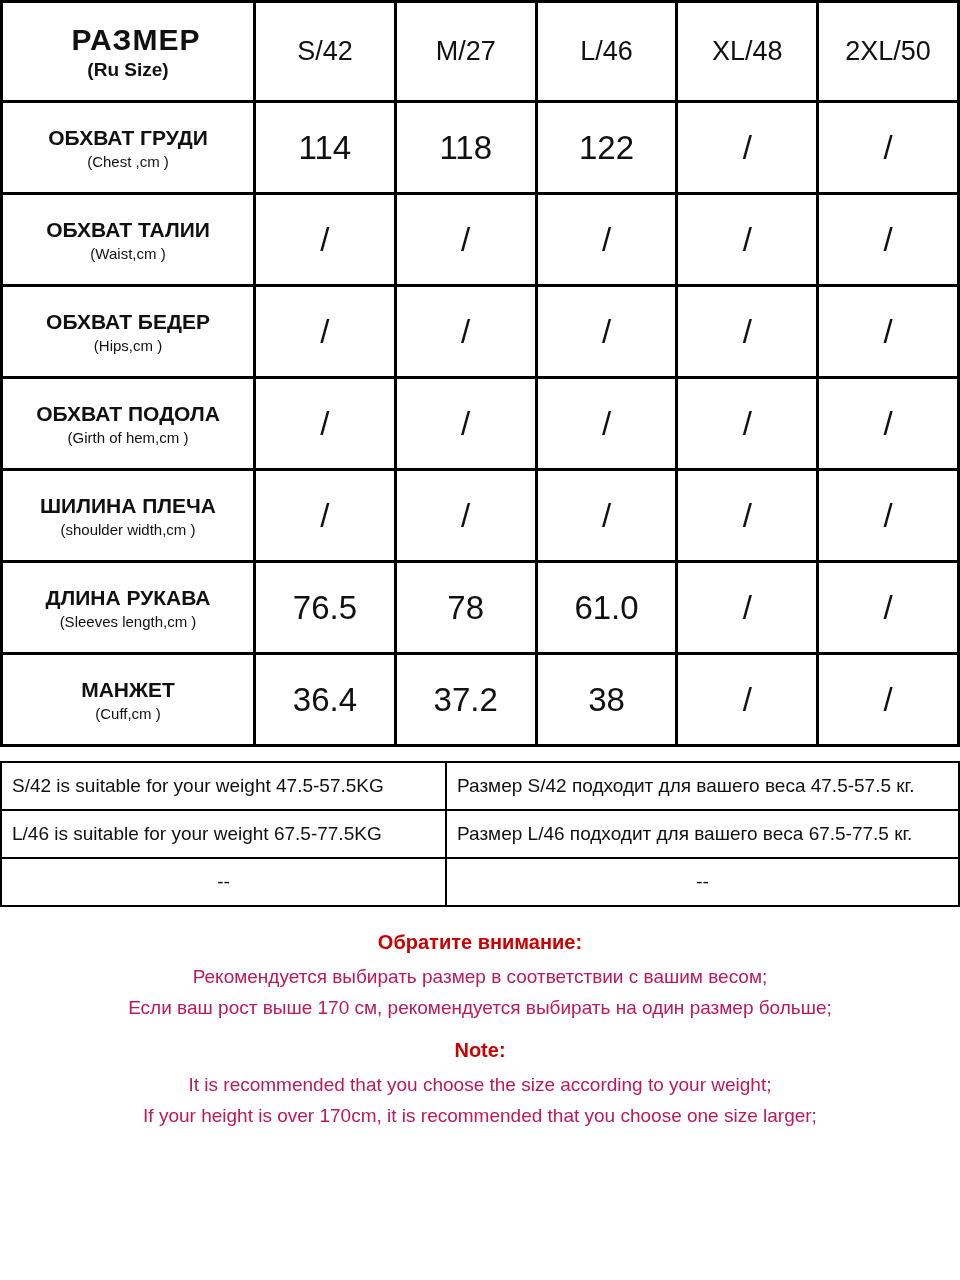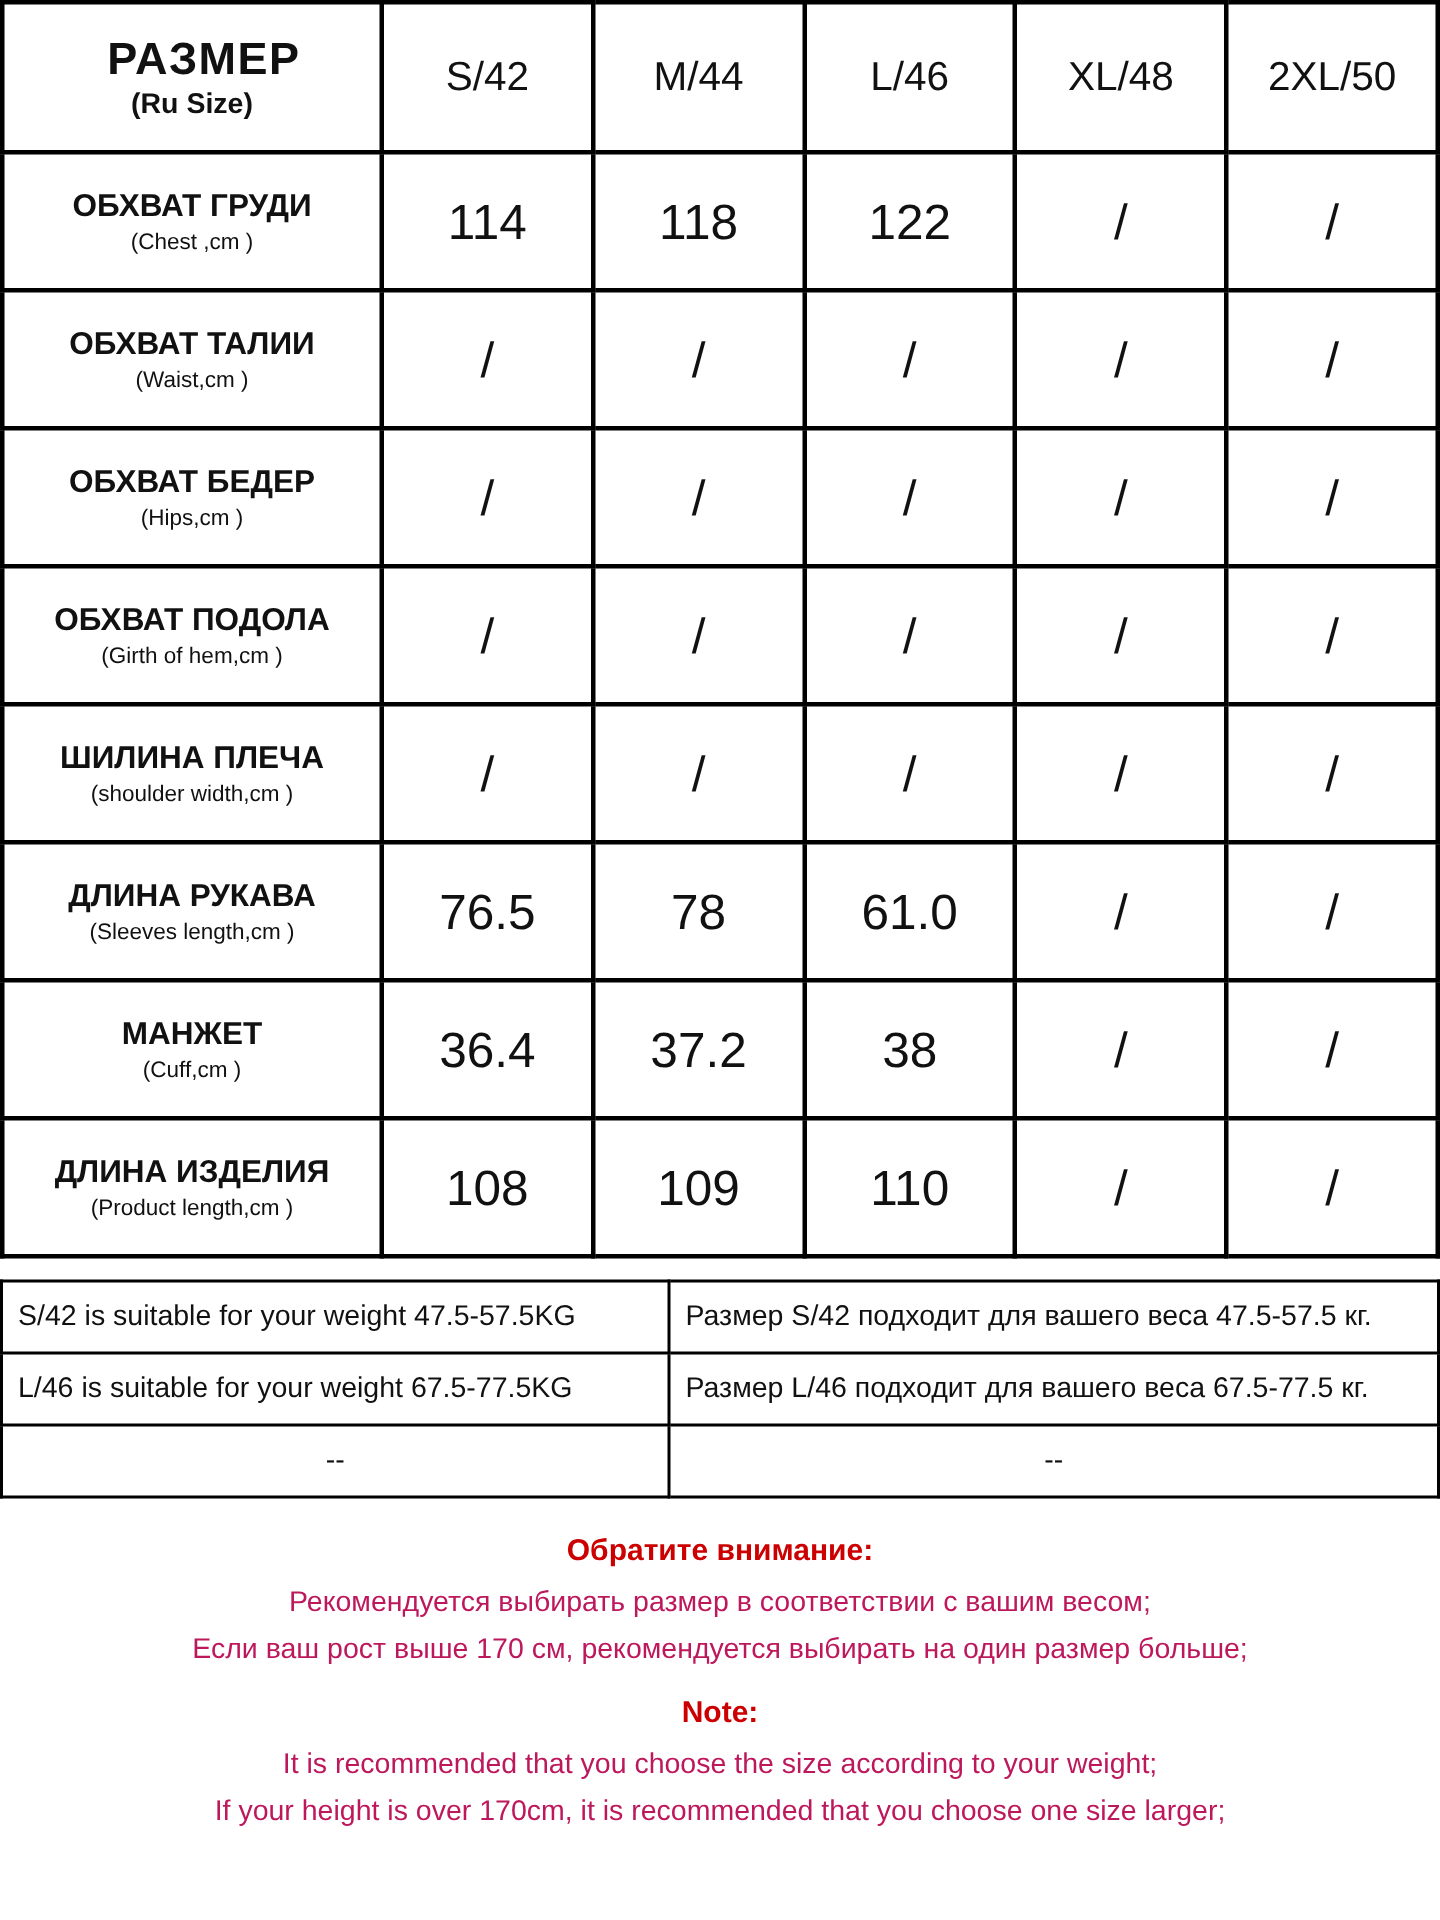--- a/index.html
+++ b/index.html
@@ -53,21 +53,21 @@
 <body>
 
 <table class="size-table">
   <tbody>
       <tr class="head">
     <th class="label-col">
       <div class="lbl-main">РАЗМЕР</div>
       <div class="lbl-main-sub">(Ru Size)</div>
     </th>
     <th class="size-head">S/42</th>
-    <th class="size-head">M/44</th>
+    <th class="size-head">M/27</th>
     <th class="size-head">L/46</th>
     <th class="size-head">XL/48</th>
     <th class="size-head">2XL/50</th>
   </tr>
 
   <tr class="m-row">
     <td class="label-col">
       <div class="lbl-ru">ОБХВАТ ГРУДИ</div>
       <div class="lbl-en">(Chest ,cm )</div>
     </td>
@@ -143,31 +143,20 @@
       <div class="lbl-ru">МАНЖЕТ</div>
       <div class="lbl-en">(Cuff,cm )</div>
     </td>
     <td class="val">36.4</td>
     <td class="val">37.2</td>
     <td class="val">38</td>
     <td class="val">/</td>
     <td class="val">/</td>
   </tr>
 
-  <tr class="m-row">
-    <td class="label-col">
-      <div class="lbl-ru">ДЛИНА ИЗДЕЛИЯ</div>
-      <div class="lbl-en">(Product length,cm )</div>
-    </td>
-    <td class="val">108</td>
-    <td class="val">109</td>
-    <td class="val">110</td>
-    <td class="val">/</td>
-    <td class="val">/</td>
-  </tr>
 </tbody>
   </table>
 
 <table class="weight-table">
   <tbody>
       <tr>
     <td class="en-cell">S/42 is suitable for your weight 47.5-57.5KG</td>
     <td class="ru-cell">Размер S/42 подходит для вашего веса 47.5-57.5 кг.</td>
   </tr>
   <tr>

